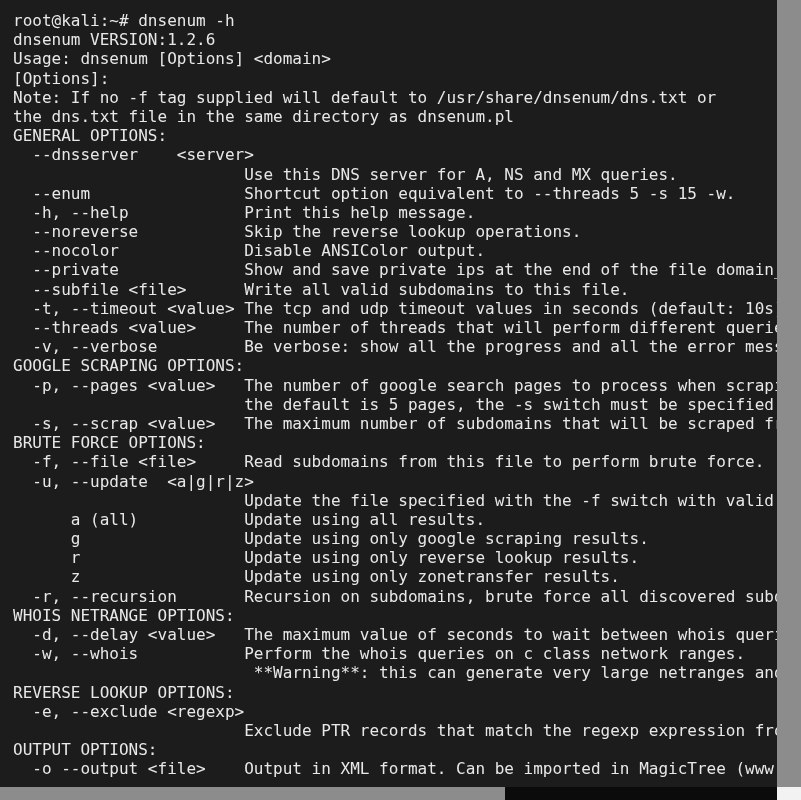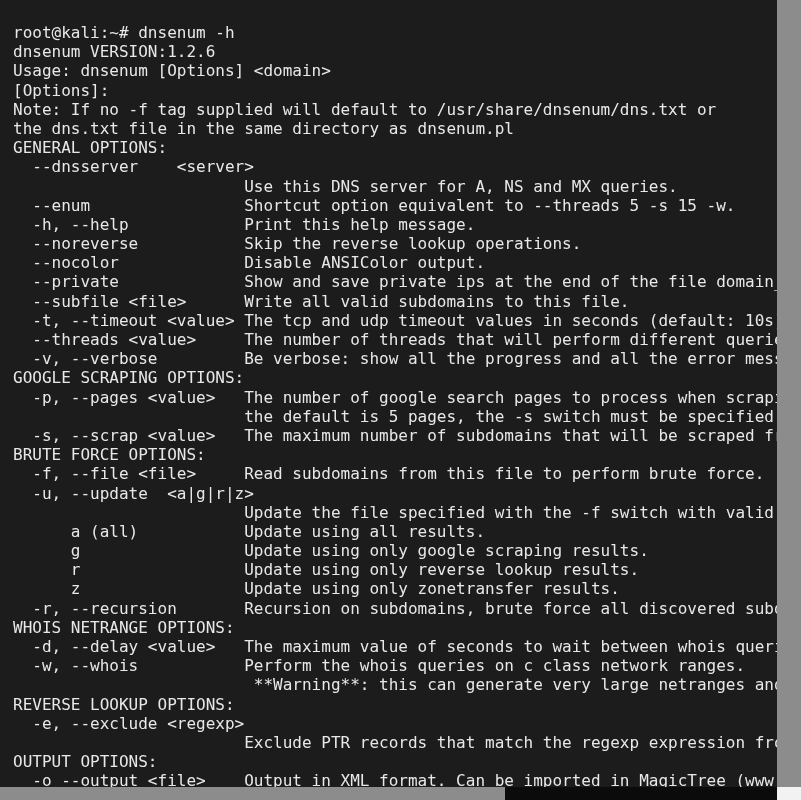--- a/index.html
+++ b/index.html
@@ -12,21 +12,21 @@
     position: relative;
     width: 801px;
     height: 800px;
     background: #1c1c1c;
     overflow: hidden;
     font-family: "DejaVu Sans Mono", "Liberation Mono", monospace;
   }
   #terminal {
     position: absolute;
     left: 0;
-    top: 12px;
+    top: 0;
     width: 777px;
     height: 787px;
     background: #1c1c1c;
     overflow: hidden;
   }
   #term-lines {
     position: absolute;
     left: 13px;
     top: 11px;
     width: 1400px;

